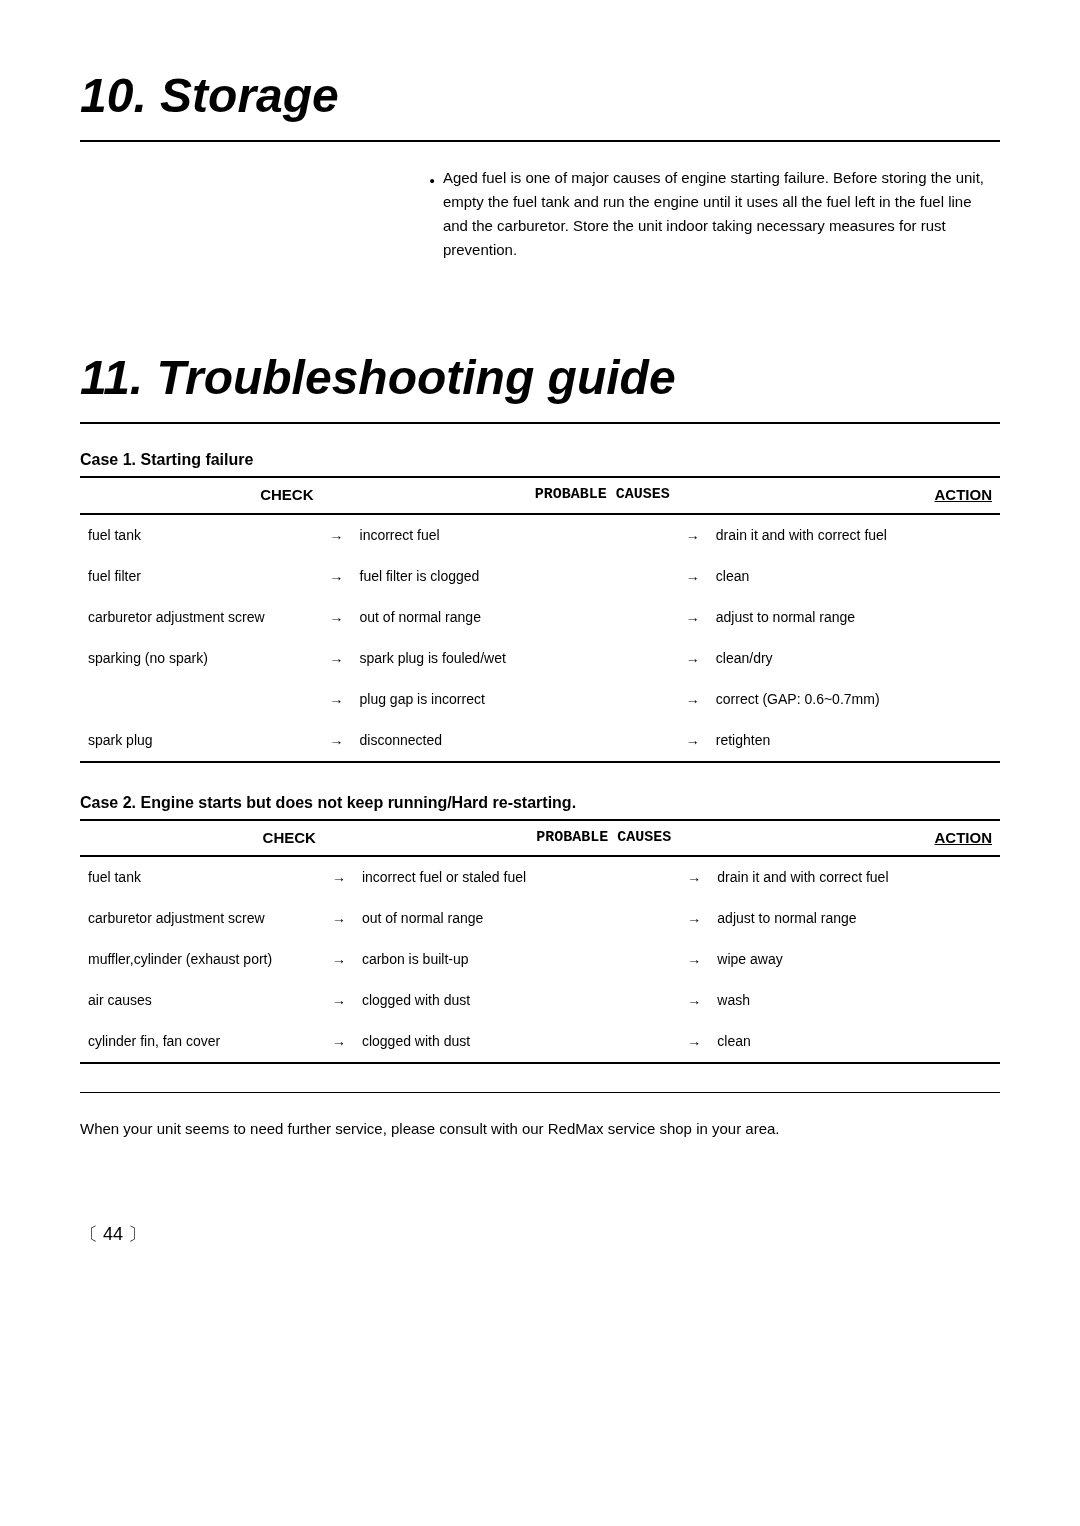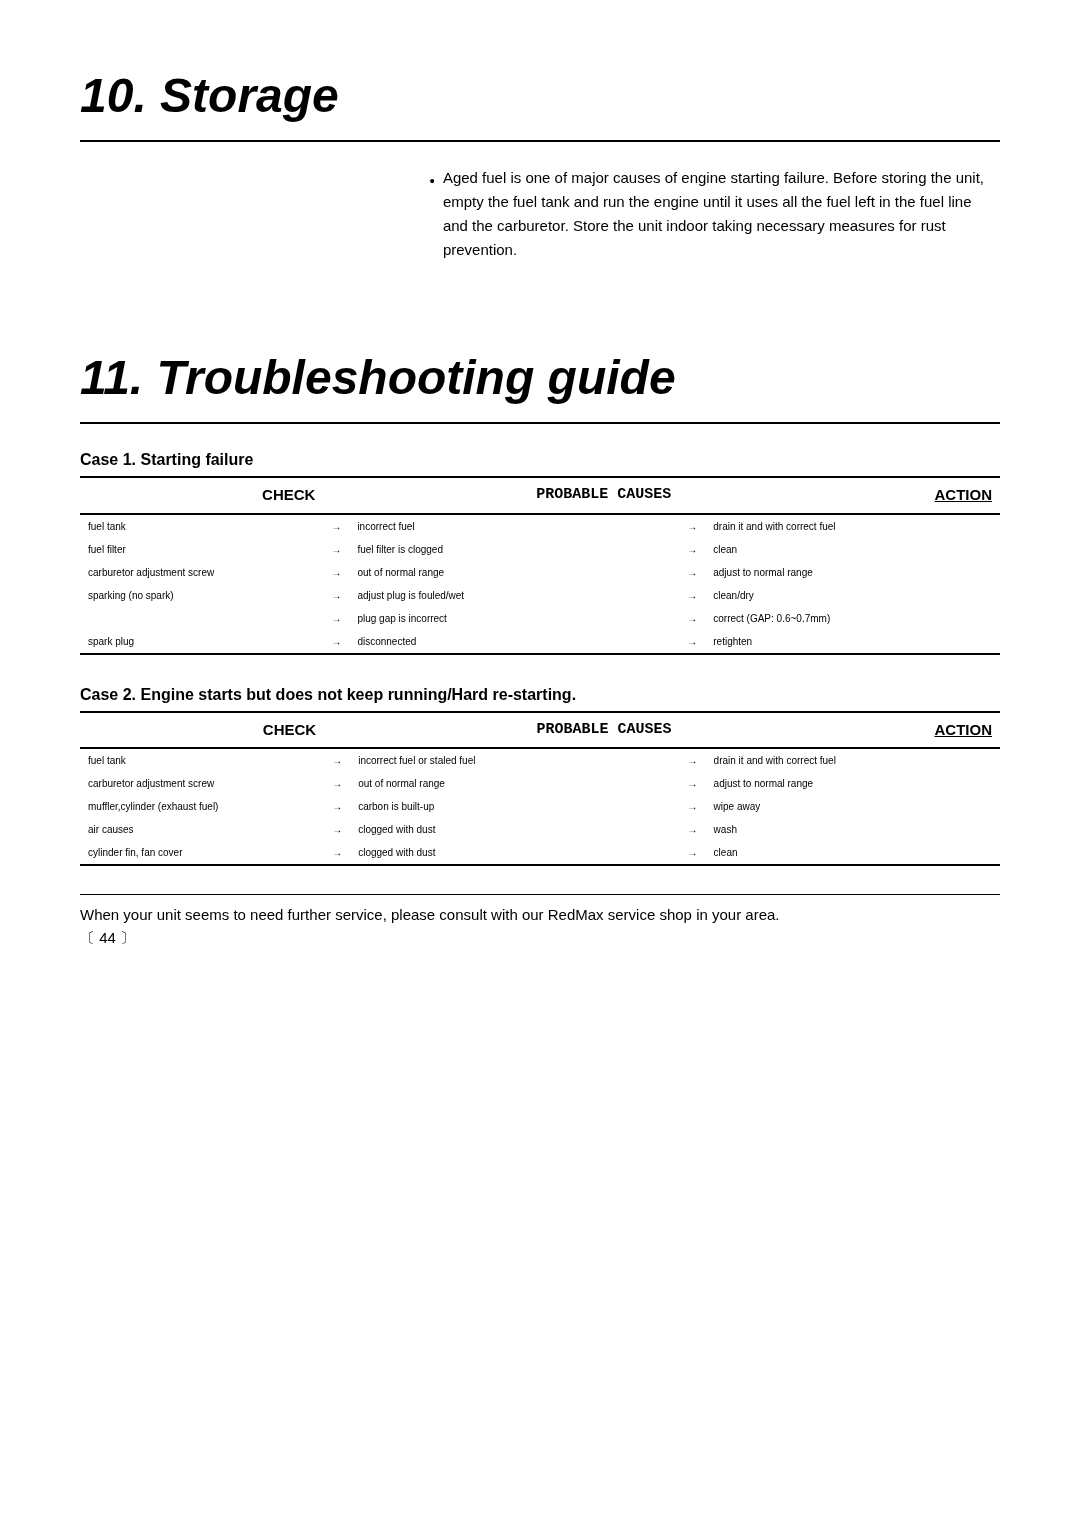--- a/index.html
+++ b/index.html
@@ -84,22 +84,22 @@
     }
 
     th {
       font-size: 15px;
       font-weight: bold;
       padding: 6px 8px;
       text-align: right;
     }
 
     td {
-      font-size: 10px;
-      padding: 4px 8px;
+      font-size: 14px;
+      padding: 10px 8px;
       vertical-align: top;
     }
 
     .col-check {
       width: 28%;
     }
 
     .col-causes {
       width: 38%;
       font-family: Liberation Mono, monospace;
@@ -107,26 +107,27 @@
 
     .col-action {
       width: 34%;
       text-decoration: underline;
     }
 
     .footer-note {
       font-size: 15px;
       line-height: 1.6;
       margin-top: 8px;
-      padding-top: 8px;
+      padding-top: 24px;
       border-top: 1px solid #000;
     }
 
     .page-number {
-      font-size: 15px;
+      margin-top: 80px;
+      font-size: 18px;
     }
   </style>
 </head>
 <body>
 
 <div class="storage-section">
   <h1 class="section-title"><span>10. </span><span>Storage</span></h1>
   <hr class="section-divider">
   <div class="storage-content">
     <div class="storage-text">
@@ -172,21 +173,21 @@
         <tr>
           <td>carburetor adjustment screw</td>
           <td style="text-align: center;">→</td>
           <td>out of normal range</td>
           <td style="text-align: center;">→</td>
           <td>adjust to normal range</td>
         </tr>
         <tr>
           <td>sparking (no spark)</td>
           <td style="text-align: center;">→</td>
-          <td>adjust plug is fouled/wet</td>
+          <td>spark plug is fouled/wet</td>
           <td style="text-align: center;">→</td>
           <td>clean/dry</td>
         </tr>
         <tr>
           <td></td>
           <td style="text-align: center;">→</td>
           <td>plug gap is incorrect</td>
           <td style="text-align: center;">→</td>
           <td>correct (GAP: 0.6~0.7mm)</td>
         </tr>
@@ -221,21 +222,21 @@
           <td>drain it and with correct fuel</td>
         </tr>
         <tr>
           <td>carburetor adjustment screw</td>
           <td style="text-align: center;">→</td>
           <td>out of normal range</td>
           <td style="text-align: center;">→</td>
           <td>adjust to normal range</td>
         </tr>
         <tr>
-          <td>muffler,cylinder (exhaust fuel)</td>
+          <td>muffler,cylinder (exhaust port)</td>
           <td style="text-align: center;">→</td>
           <td>carbon is built-up</td>
           <td style="text-align: center;">→</td>
           <td>wipe away</td>
         </tr>
         <tr>
           <td>air causes</td>
           <td style="text-align: center;">→</td>
           <td>clogged with dust</td>
           <td style="text-align: center;">→</td>

